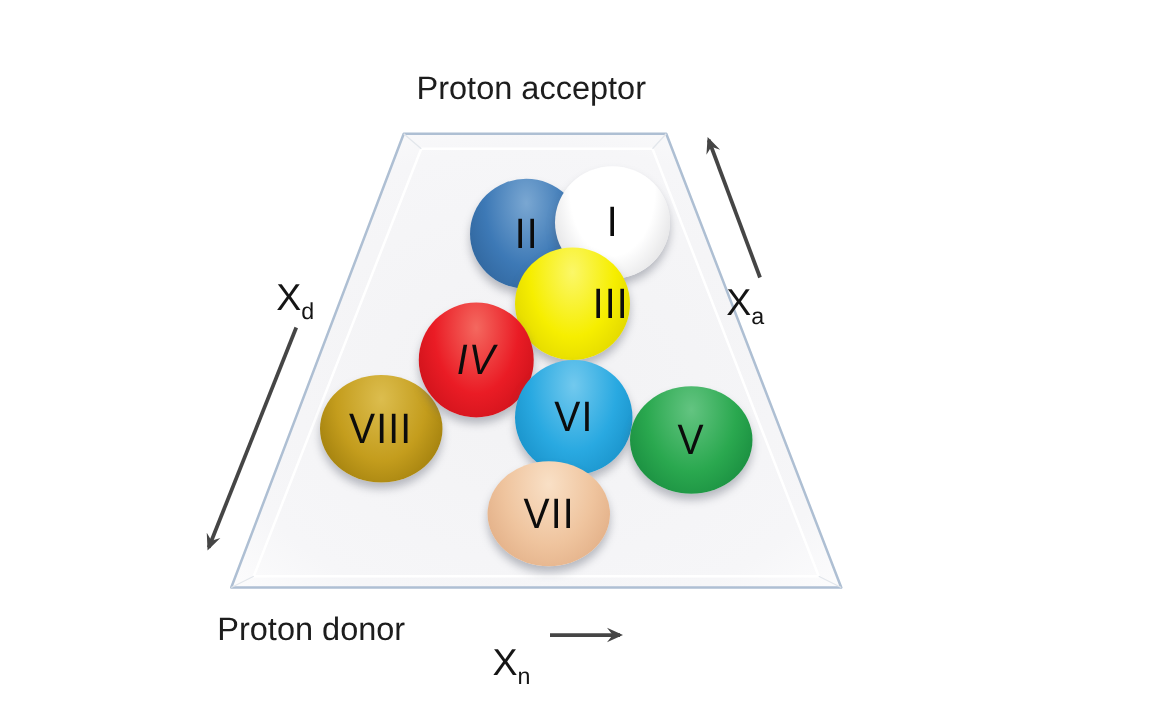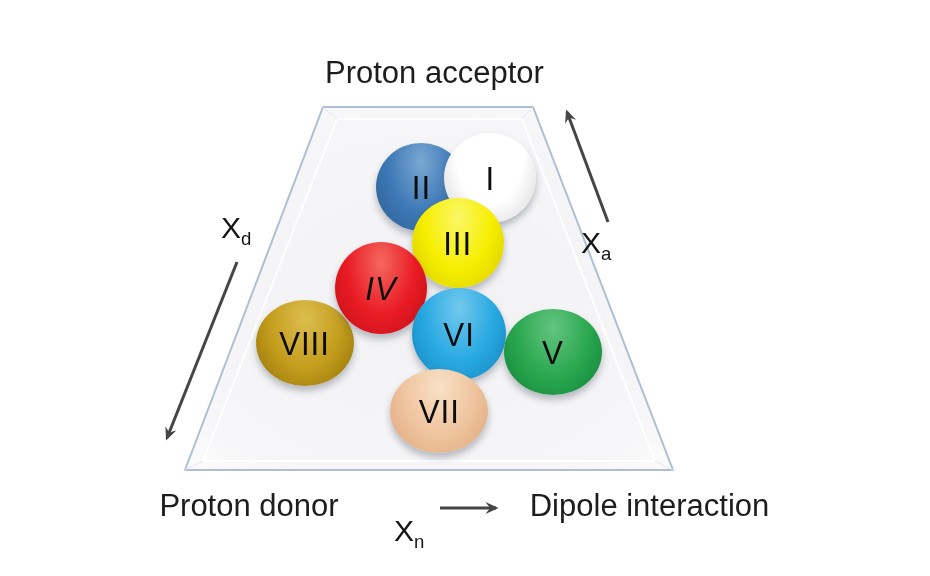--- a/index.html
+++ b/index.html
@@ -21,21 +21,21 @@
     font-size:34px;
     line-height:1;
     color:#0c0c0c;
     letter-spacing:1px;
     font-family:"Liberation Sans",sans-serif;
     transform:scaleX(.92);
   }
   .lbl{
     position:absolute;
     color:#1d1d1d;
-    font-size:31px;
+    font-size:26px;
     white-space:nowrap;
   }
   .lbl.centered{text-align:center;}
   .axis-lbl{
     position:absolute;
     color:#151515;
     font-size:30px;
     white-space:nowrap;
   }
   .axis-lbl sub{font-size:0.62em;line-height:0;}
@@ -72,21 +72,21 @@
     <line x1="440" y1="508" x2="496" y2="508" stroke="#454545" stroke-width="3" marker-end="url(#ah)"></line>
   </svg>
 
   <div id="bubbles">
       <div class="bubble" style="left: 376px; top: 143px; width: 90px; height: 88px; background: radial-gradient(at 50% 22%, rgb(122, 167, 210) 0%, rgb(61, 121, 182) 52%, rgb(42, 92, 144) 100%);">
         <span class="bubble-label">II</span>
       </div>
       <div class="bubble" style="left: 444px; top: 133px; width: 92px; height: 90px; background: radial-gradient(at 50% 22%, rgb(255, 255, 255) 0%, rgb(255, 255, 255) 52%, rgb(212, 212, 214) 100%);">
         <span class="bubble-label">I</span>
       </div>
-      <div class="bubble" style="left: 412px; top: 198px; width: 92px; height: 90px; background: radial-gradient(at 50% 22%, rgb(251, 247, 104) 0%, rgb(246, 238, 0) 52%, rgb(213, 202, 0) 100%);">
+      <div class="bubble" style="left: 412px; top: 198px; width: 92px; height: 90px; background: radial-gradient(at 50% 22%, rgb(251, 247, 104) 0%, rgb(246, 238, 0) 52%, rgb(213, 202, 0) 100%); justify-content: flex-end;">
         <span class="bubble-label">III</span>
       </div>
       <div class="bubble" style="left: 256px; top: 300px; width: 98px; height: 86px; background: radial-gradient(at 50% 22%, rgb(220, 189, 78) 0%, rgb(196, 157, 29) 52%, rgb(143, 112, 5) 100%);">
         <span class="bubble-label">VIII</span>
       </div>
       <div class="bubble" style="left: 335px; top: 242px; width: 92px; height: 92px; background: radial-gradient(at 50% 22%, rgb(244, 104, 95) 0%, rgb(234, 28, 37) 52%, rgb(191, 13, 21) 100%); font-style: italic;">
         <span class="bubble-label">IV</span>
       </div>
       <div class="bubble" style="left: 412px; top: 288px; width: 94px; height: 92px; background: radial-gradient(at 50% 22%, rgb(114, 201, 238) 0%, rgb(41, 169, 225) 52%, rgb(17, 134, 189) 100%); align-items: center;">
         <span class="bubble-label">VI</span>
@@ -96,23 +96,22 @@
       </div>
       <div class="bubble" style="left: 390px; top: 369px; width: 98px; height: 84px; background: radial-gradient(at 50% 22%, rgb(249, 224, 198) 0%, rgb(239, 196, 158) 52%, rgb(220, 165, 124) 100%);">
         <span class="bubble-label">VII</span>
       </div>
     </div>
 
   <div class="lbl centered" style="left:325px;top:55px;width:200px;">Proton acceptor</div>
 
   <div class="lbl centered" style="left:149px;top:488px;width:200px;">Proton donor</div>
 
-  <div class="lbl centered" style="left:527px;top:488px;width:245px;">Dipole interaction</div>
 
-  <div class="axis-lbl" style="left:221px;top:211px;">
+  <div class="axis-lbl" style="left:221px;top:222px;">
     <span>X</span><sub>d</sub>
   </div>
 
   <div class="axis-lbl" style="left:581px;top:226px;">
     <span>X</span><sub>a</sub>
   </div>
 
   <div class="axis-lbl" style="left:394px;top:488px;margin-top:26px;">
     <span>X</span><sub>n</sub>
   </div>

